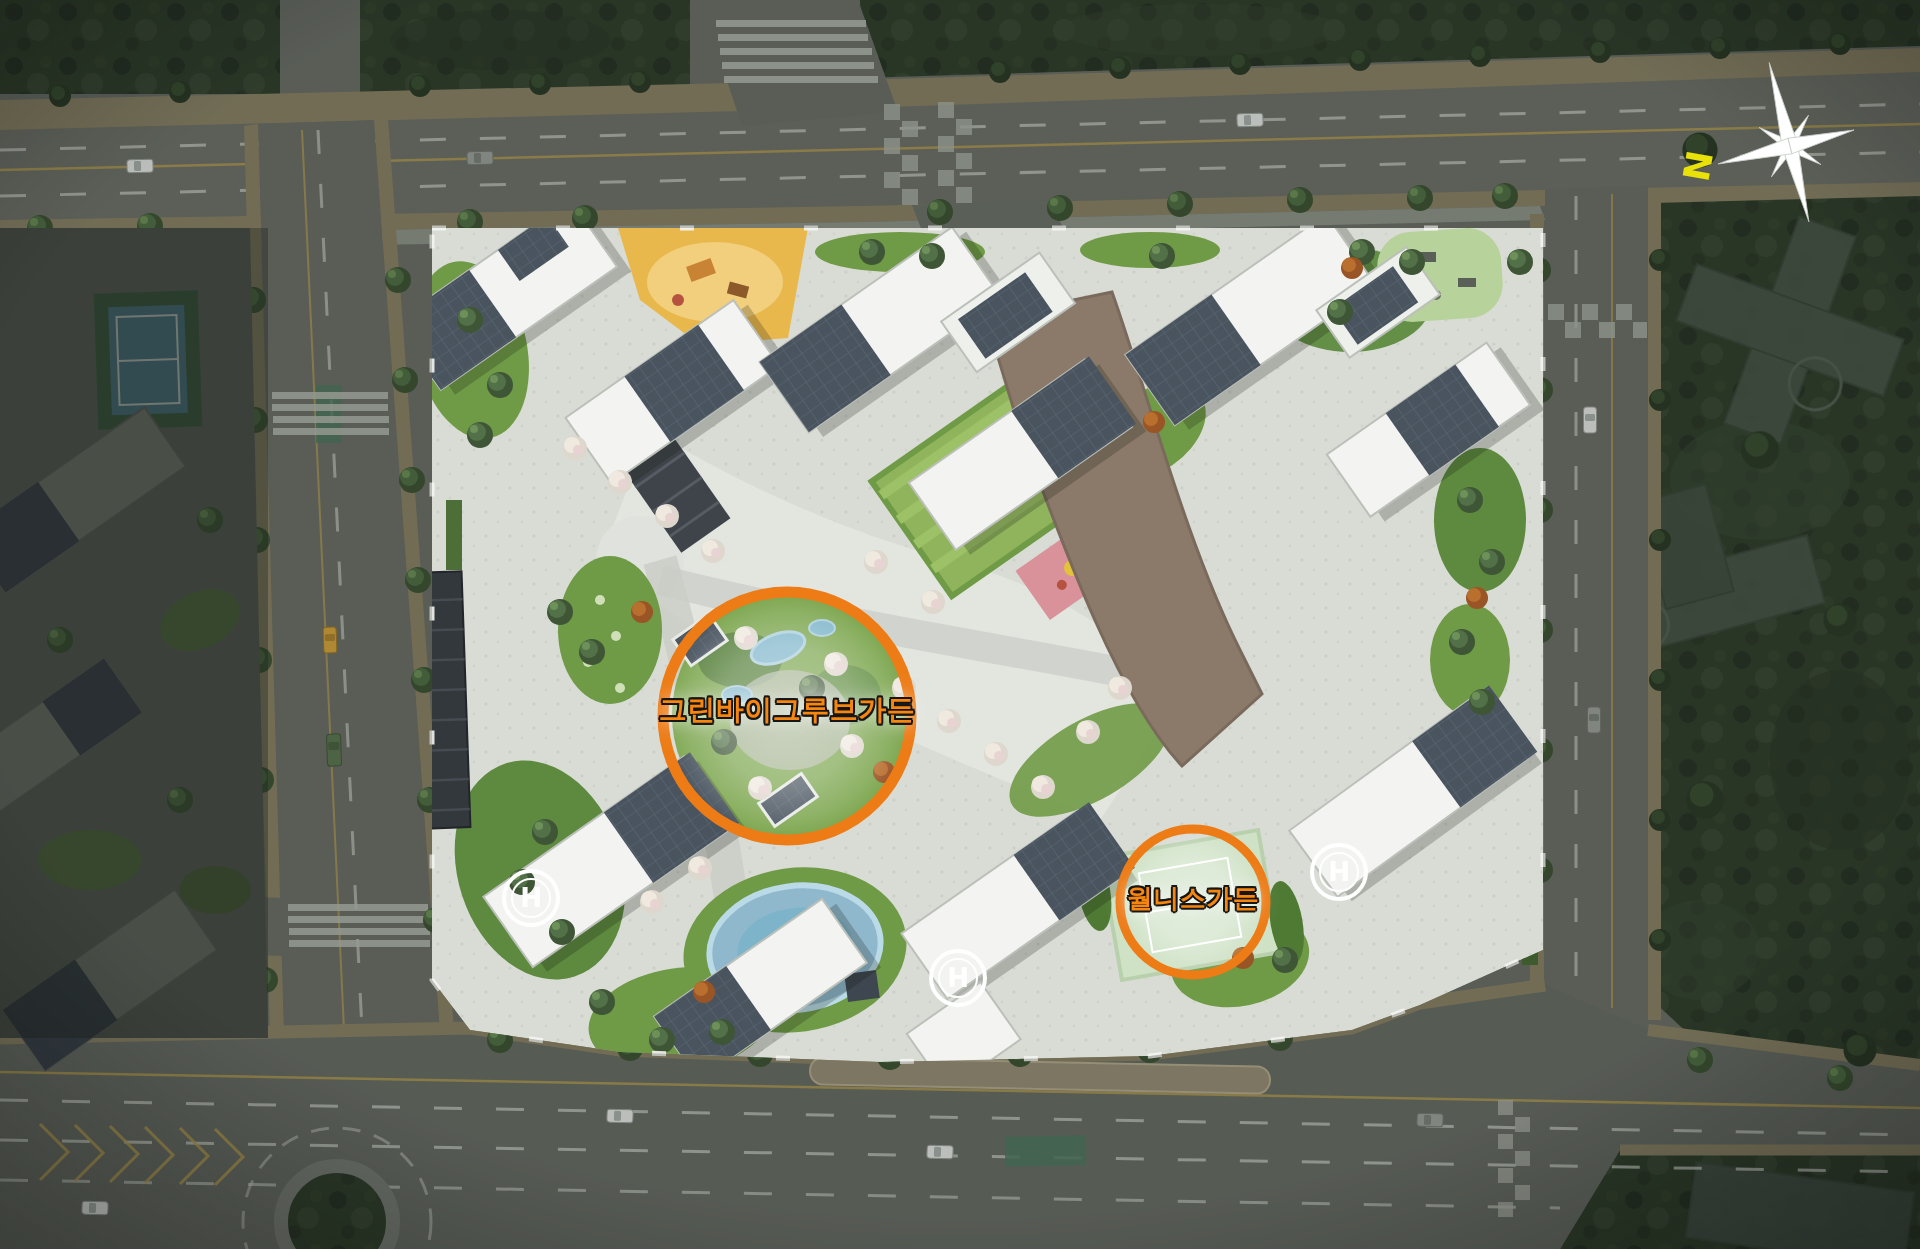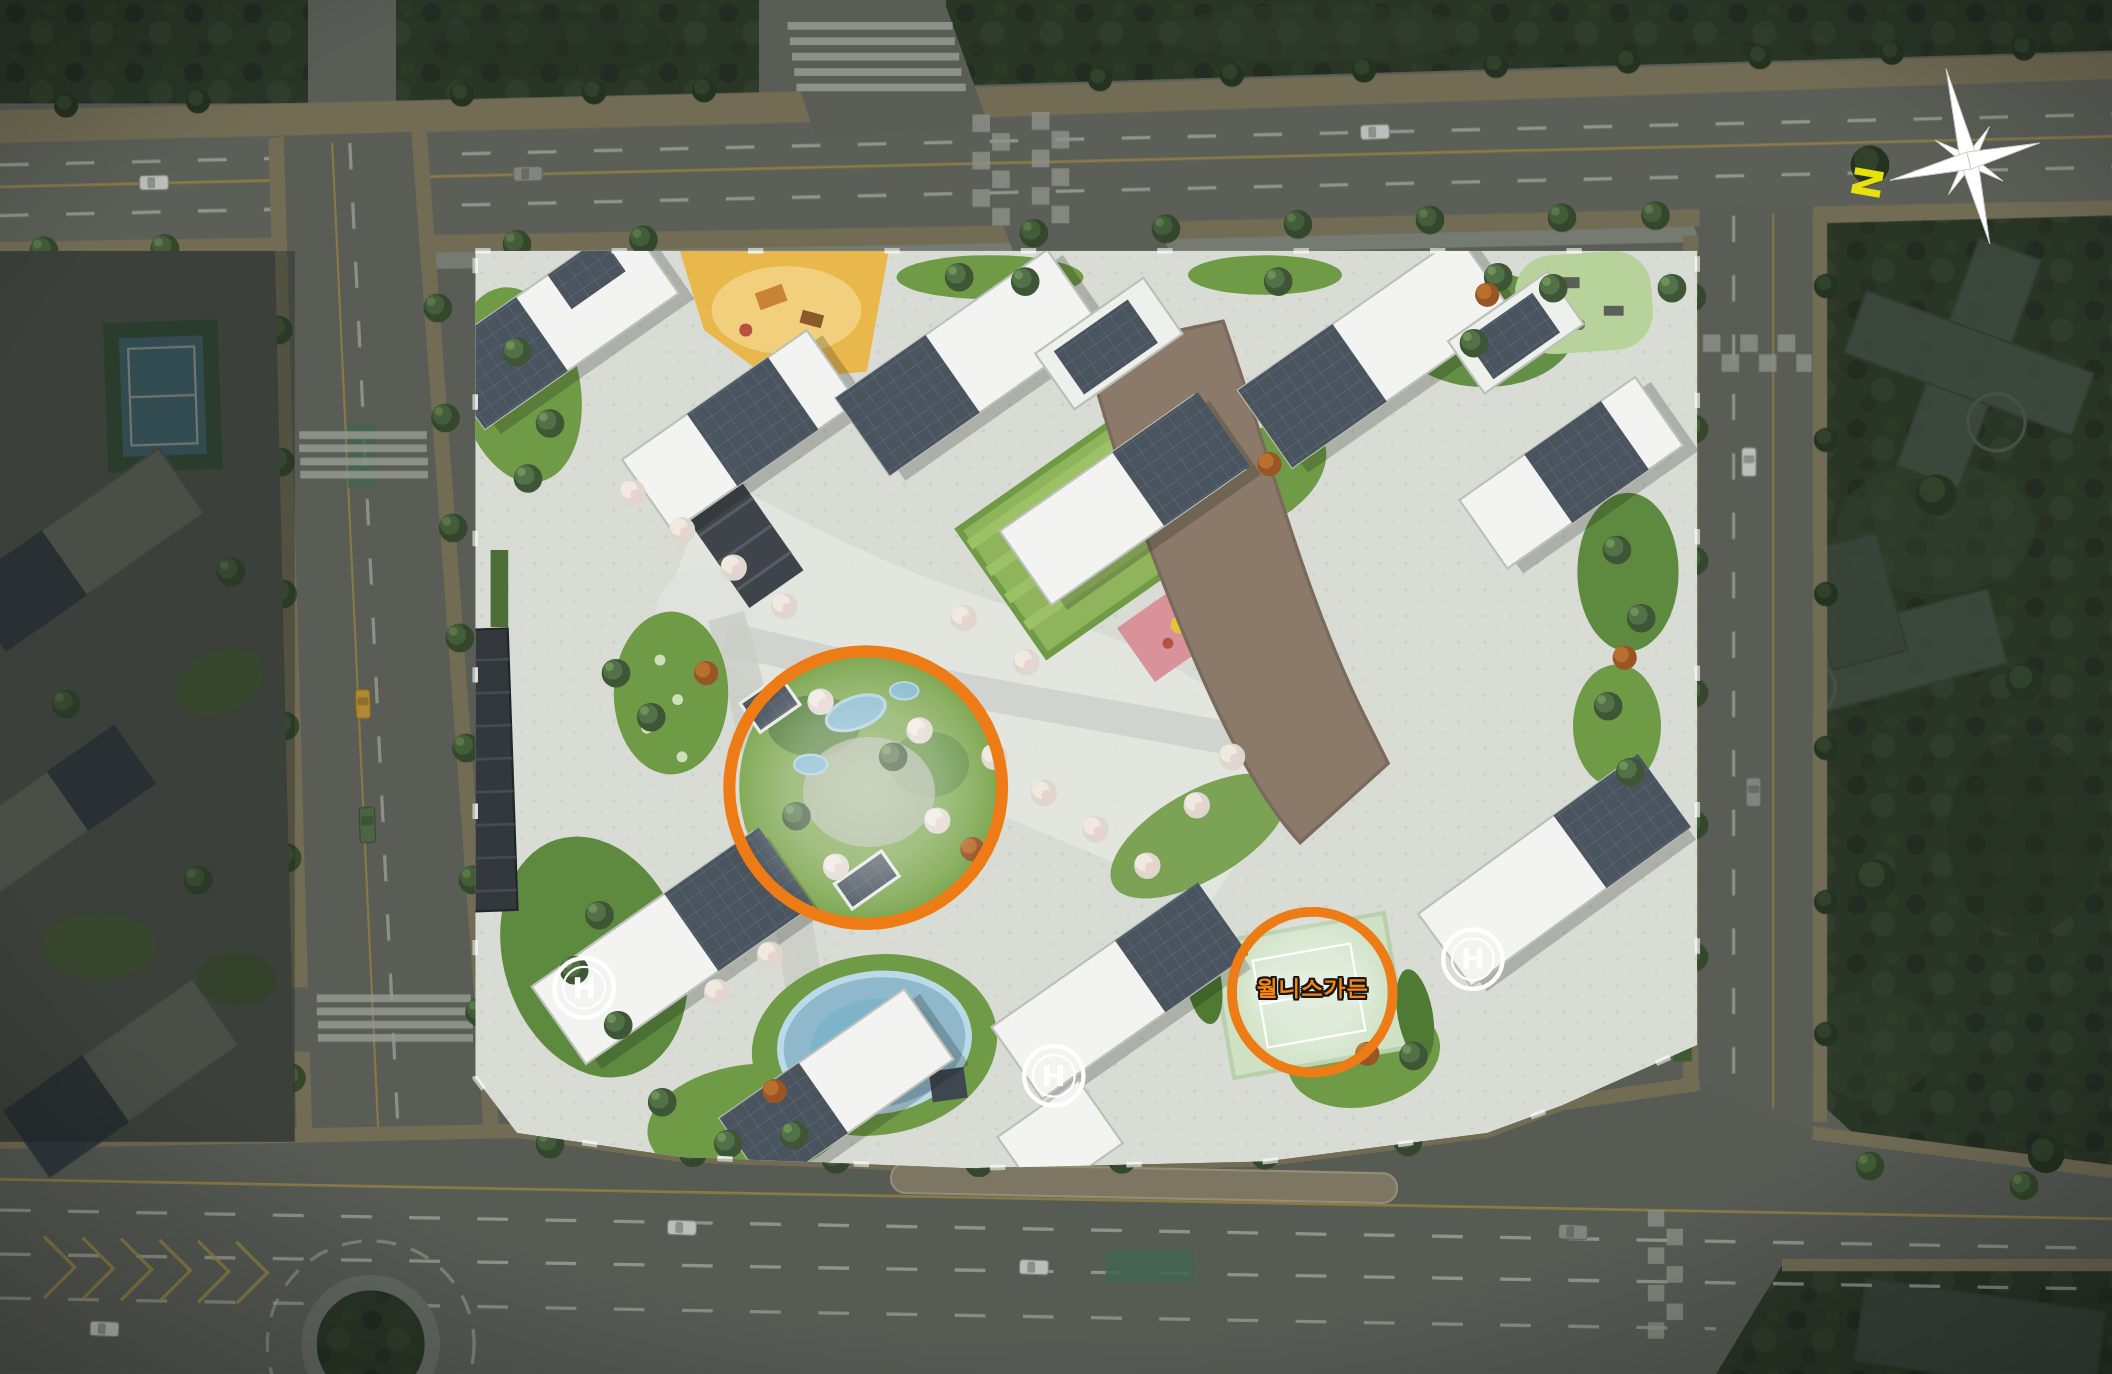--- a/index.html
+++ b/index.html
@@ -5,21 +5,21 @@
   html,body{margin:0;padding:0;background:#222;}
   .stage{position:relative;width:1920px;height:1249px;overflow:hidden;background:#6d716a;
          font-family:"DejaVu Sans","Liberation Sans",sans-serif;}
   .stage svg{position:absolute;left:0;top:0;display:block;}
   .callout-label{position:absolute;transform:translate(-50%,-50%);white-space:nowrap;
     font-weight:800;color:#F6860E;letter-spacing:.5px;
     text-shadow:2px 0 0 #161616,-2px 0 0 #161616,0 2px 0 #161616,0 -2px 0 #161616,
                 1.6px 1.6px 0 #161616,-1.6px 1.6px 0 #161616,1.6px -1.6px 0 #161616,-1.6px -1.6px 0 #161616,
                 0 0 14px rgba(255,255,255,.95),0 0 26px rgba(255,255,255,.8);}
   .lbl-big{font-size:28px;}
-  .lbl-small{font-size:20px;text-align:center;}
+  .lbl-small{font-size:26px;text-align:center;}
 </style>
 </head>
 <body>
 
 <div class="stage">
 <svg width="1920" height="1249" viewBox="0 0 1920 1249">
   <defs>
     <pattern id="forestTex" patternUnits="userSpaceOnUse" width="54" height="54">
       <rect width="54" height="54" fill="#31402e"></rect>
       <circle cx="14" cy="12" r="9" fill="#283427"></circle>
@@ -623,14 +623,15 @@
     <g fill="#ffffff" stroke="#c8ccc8" stroke-width="0.8">
       <polygon points="0,-86 8,0 -8,0"></polygon>
           <polygon points="0,78 8,0 -8,0"></polygon>
       <polygon points="-74,0 0,8 0,-8"></polygon>
           <polygon points="66,0 0,8 0,-8"></polygon>
     </g>
   </g>
   <text x="1702" y="188" font-size="36" font-weight="bold" fill="#E9E20A" transform="rotate(-80 1702 182)">N</text>
 </svg>
 
+  <div class="callout-label lbl-big" style="left:787px;top:710px;">그린바이그루브가든</div>
   <div class="callout-label lbl-small" style="left:1193px;top:898px;">월니스가든</div>
 </div>
 
 </body></html>

